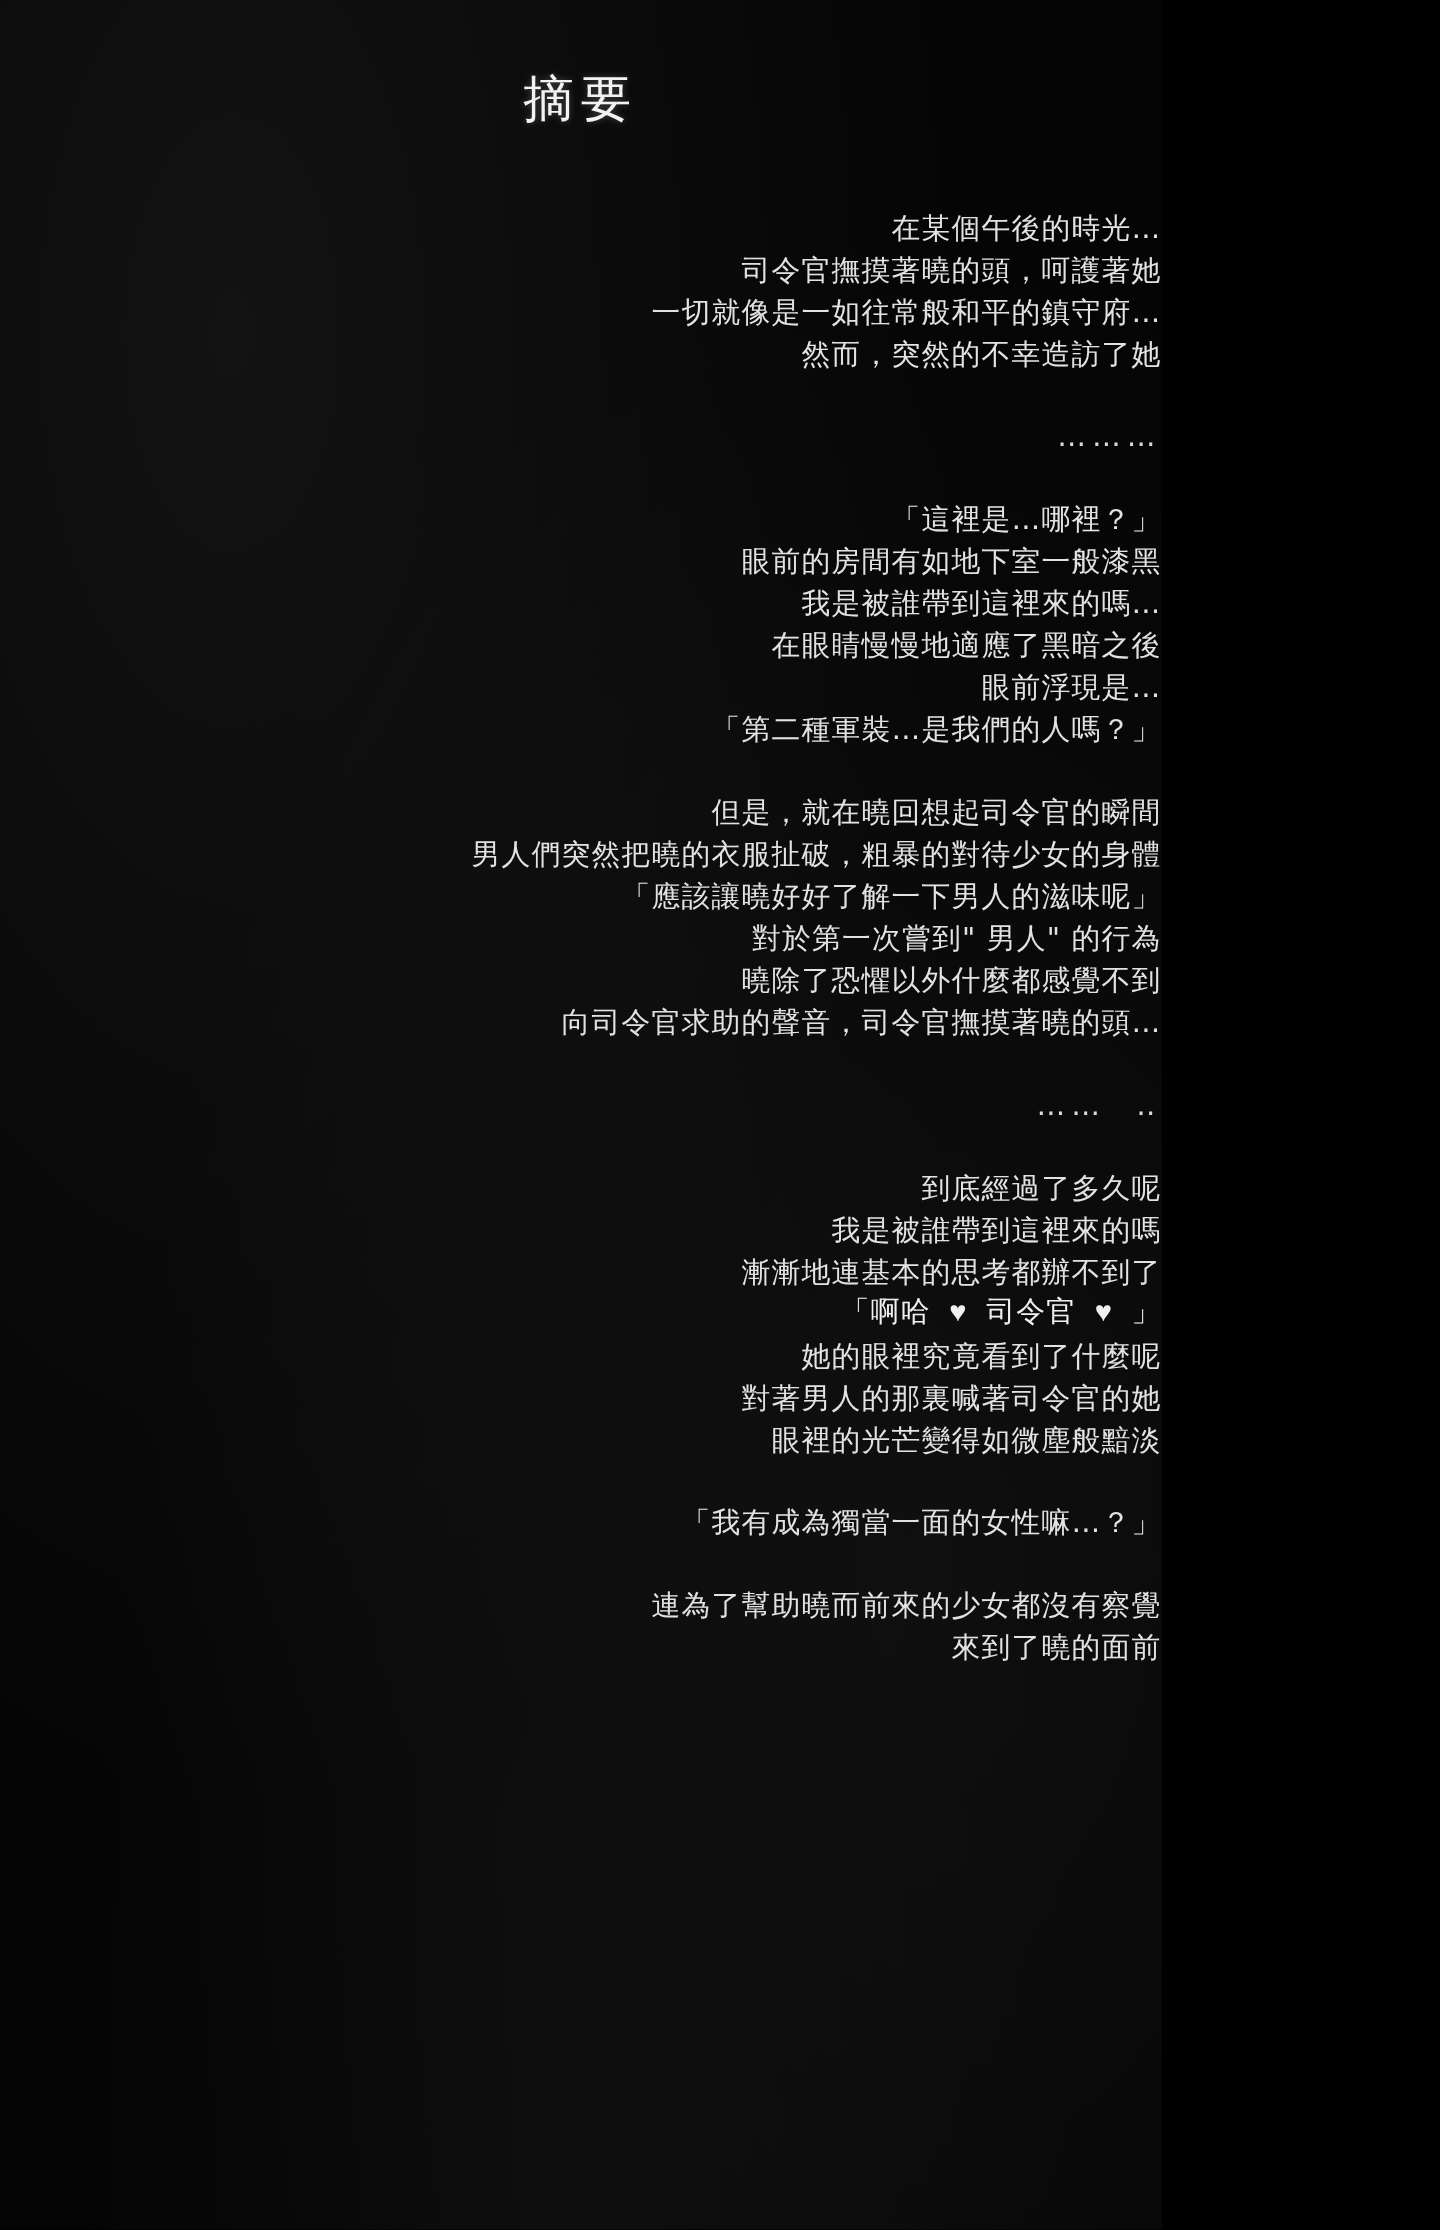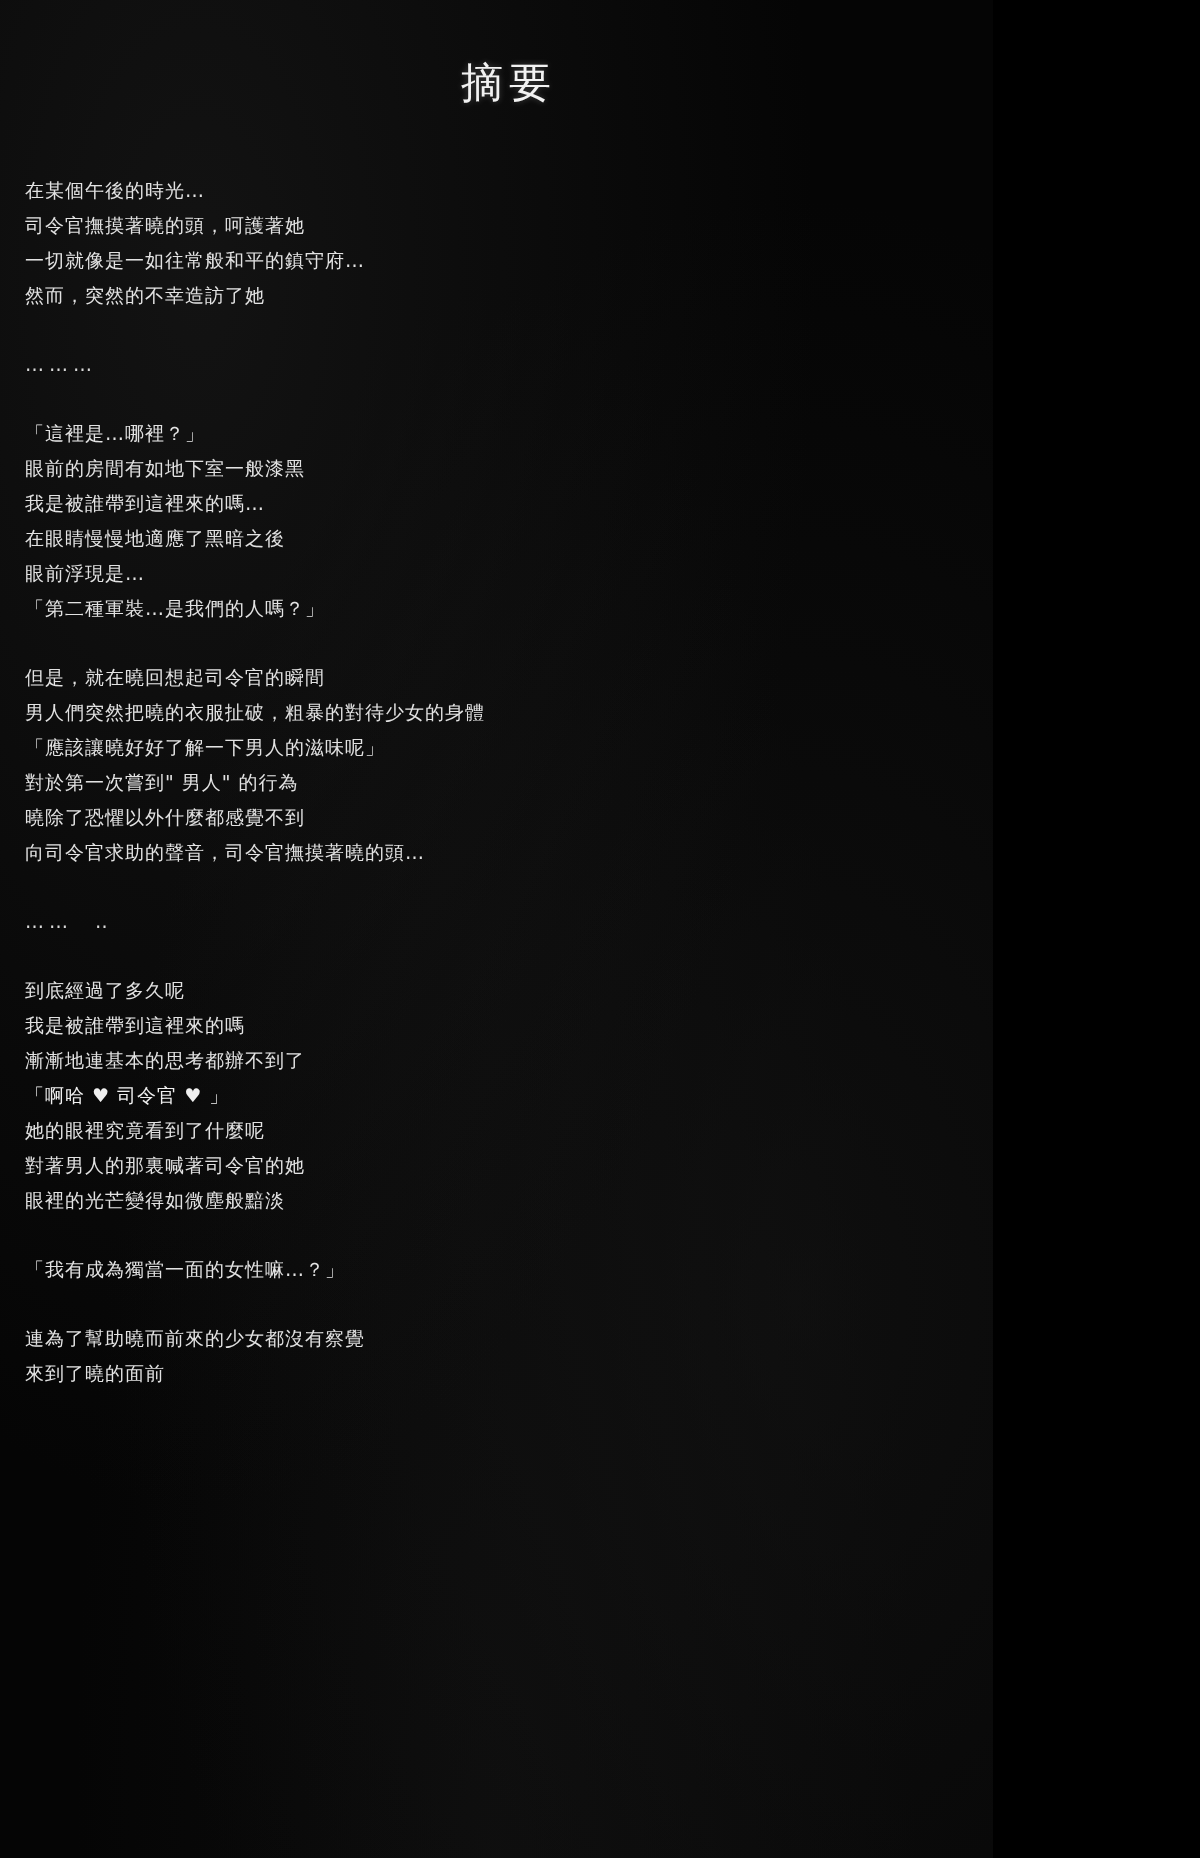--- a/index.html
+++ b/index.html
@@ -12,51 +12,51 @@
     width: 968px;
     height: 1858px;
     background: #050505;
     background-image:
       radial-gradient(ellipse at 20% 15%, rgba(30,30,30,0.55) 0%, rgba(0,0,0,0) 55%),
       radial-gradient(ellipse at 80% 70%, rgba(24,24,24,0.5) 0%, rgba(0,0,0,0) 60%),
       radial-gradient(ellipse at 50% 100%, rgba(20,20,20,0.5) 0%, rgba(0,0,0,0) 60%);
     overflow: hidden;
     font-family: "DejaVu Sans", "Liberation Sans", sans-serif;
     color: #e8e8e8;
-    padding-left: 25px;
   }
   .title {
     text-align: center;
     font-size: 42px;
     letter-spacing: 6px;
     color: #f2f2f2;
     padding-top: 55px;
     font-weight: 400;
     text-shadow: 0 0 6px rgba(255,255,255,0.25);
   }
   .body-text {
     margin-top: 62px;
-    text-align: left;
-    font-size: 19px;
+    text-align: right;
+    font-size: 24px;
     line-height: 35px;
     color: #e2e2e2;
     letter-spacing: 1px;
   }
   .stanza {
     margin: 0 0 34px 0;
   }
   .line {
     white-space: pre;
   }
   .dots {
     letter-spacing: 5px;
     color: #dadada;
   }
   .heart {
     color: #f0f0f0;
+    font-family: Liberation Mono, monospace;
   }
 </style>
 </head>
 <body>
 
 <div class="page">
 
   <div class="title">摘要</div>
 
   <div class="body-text">

